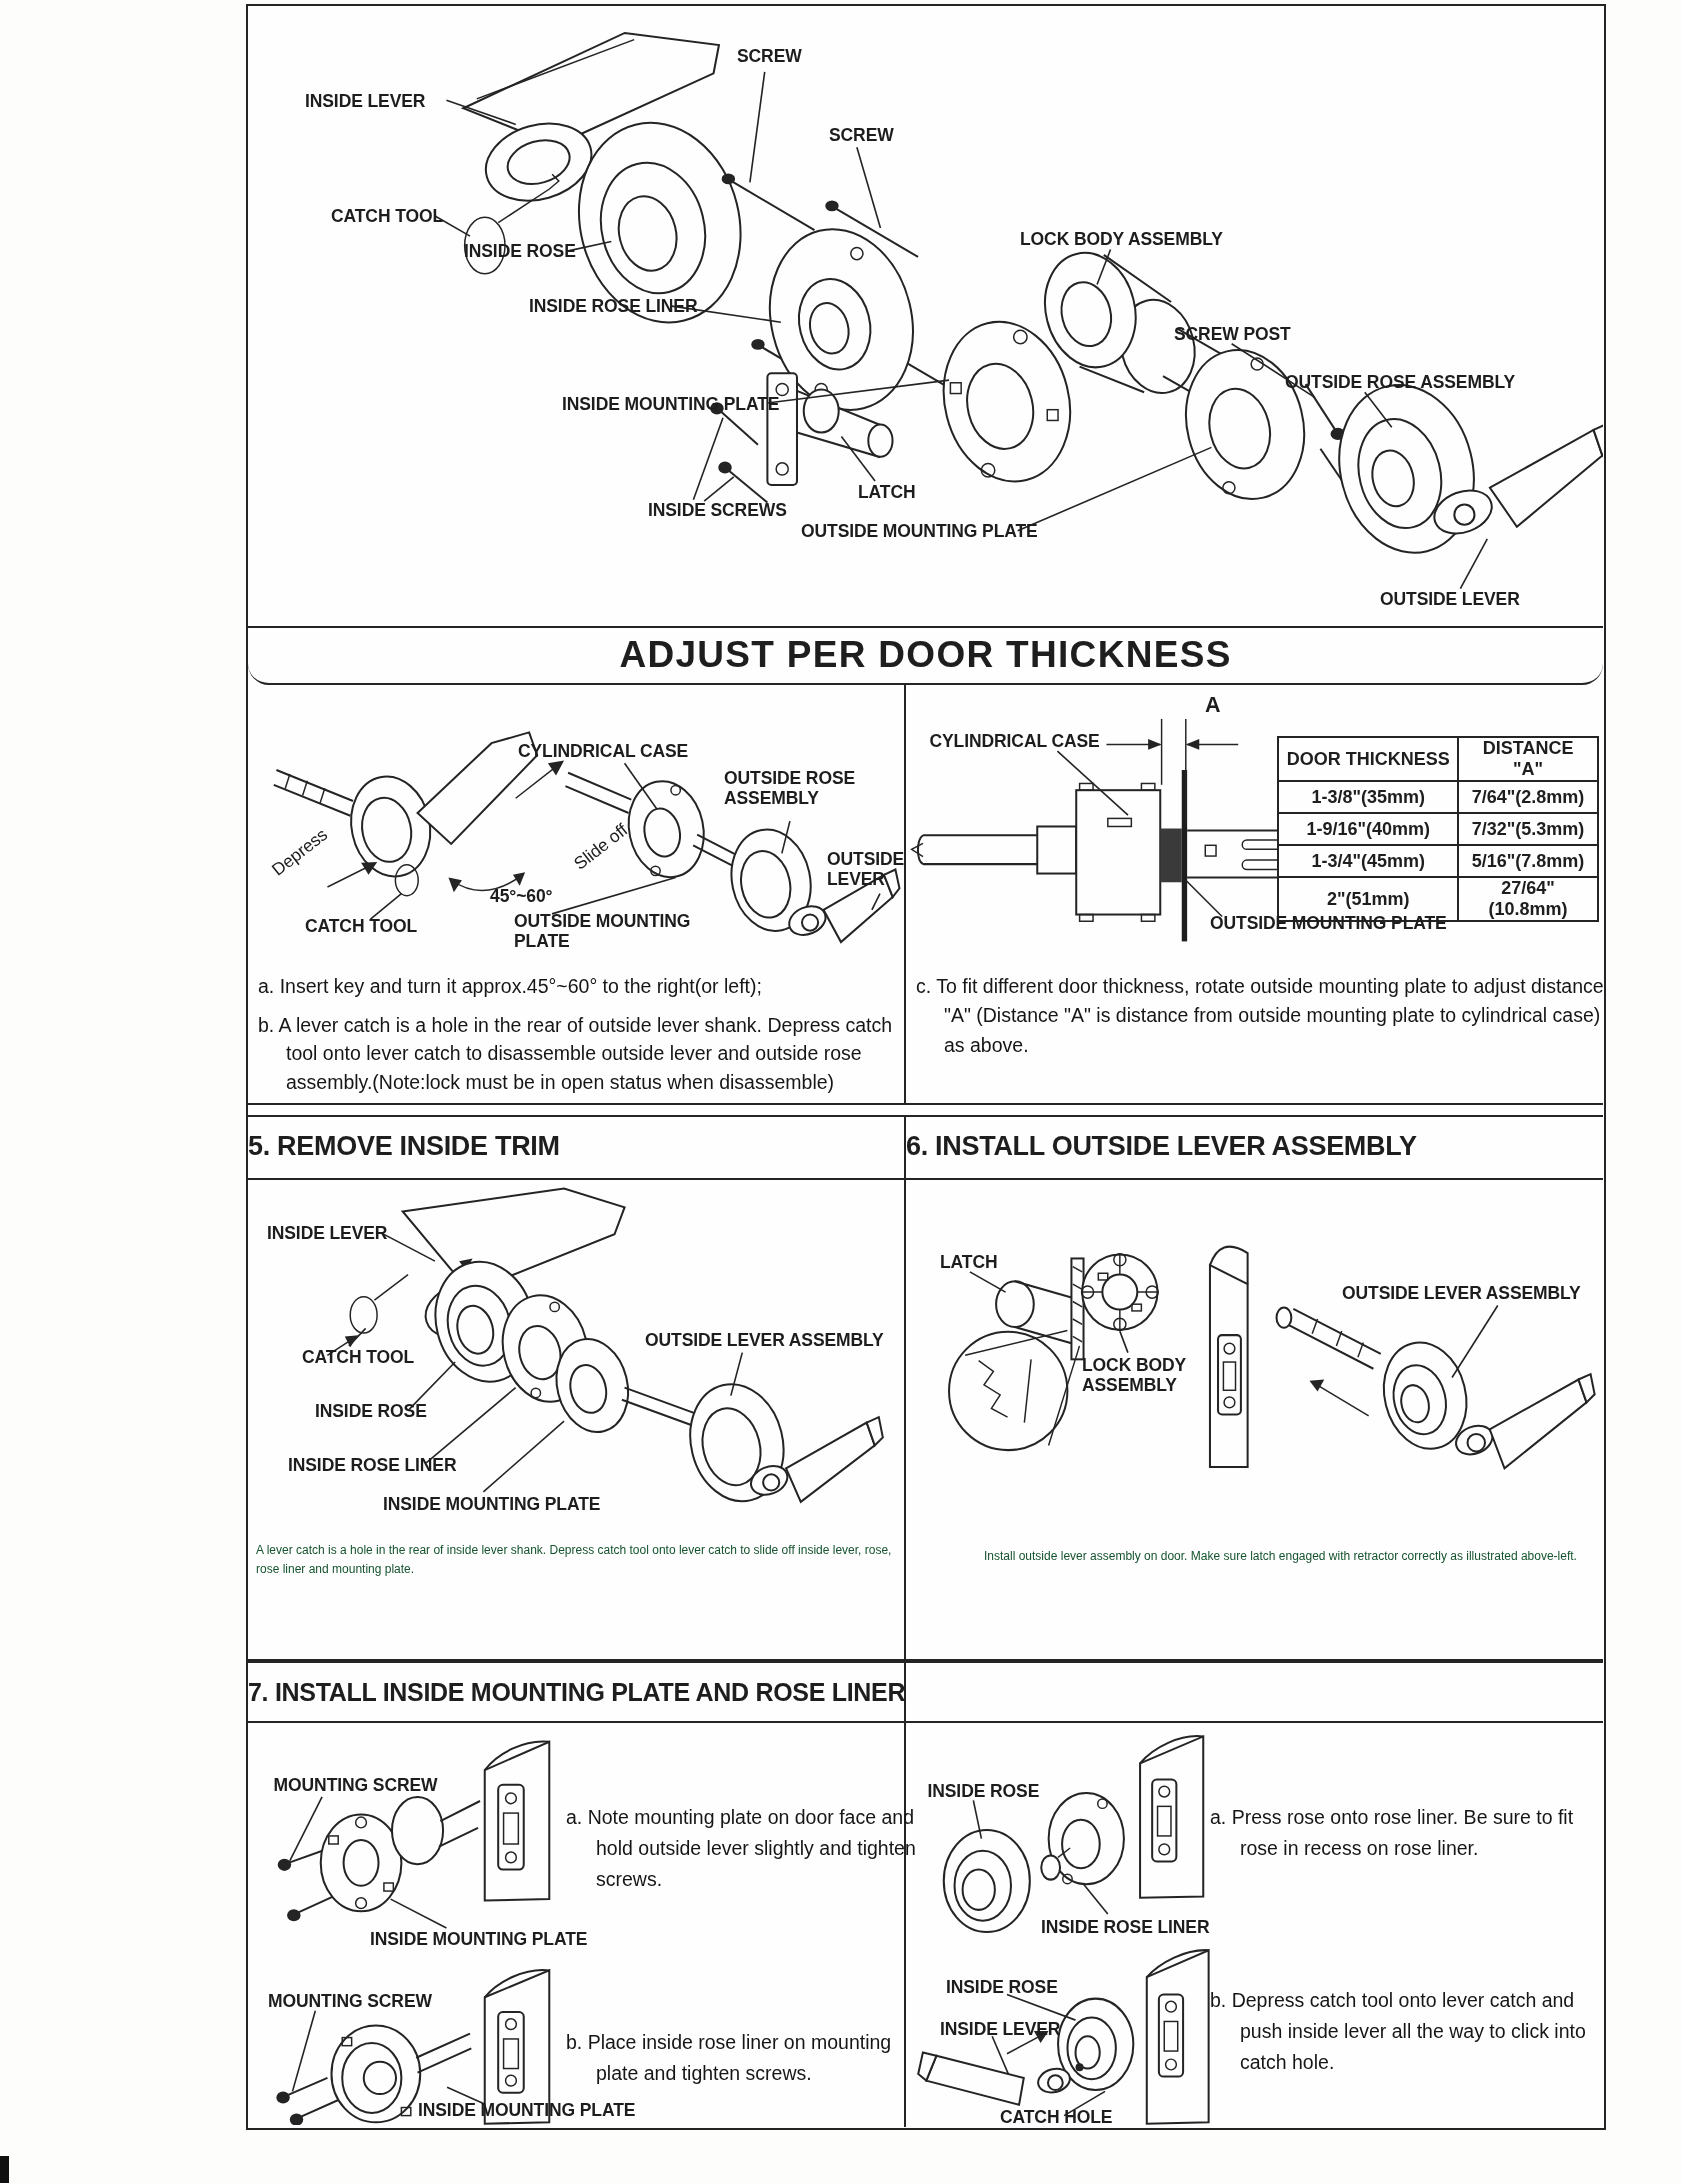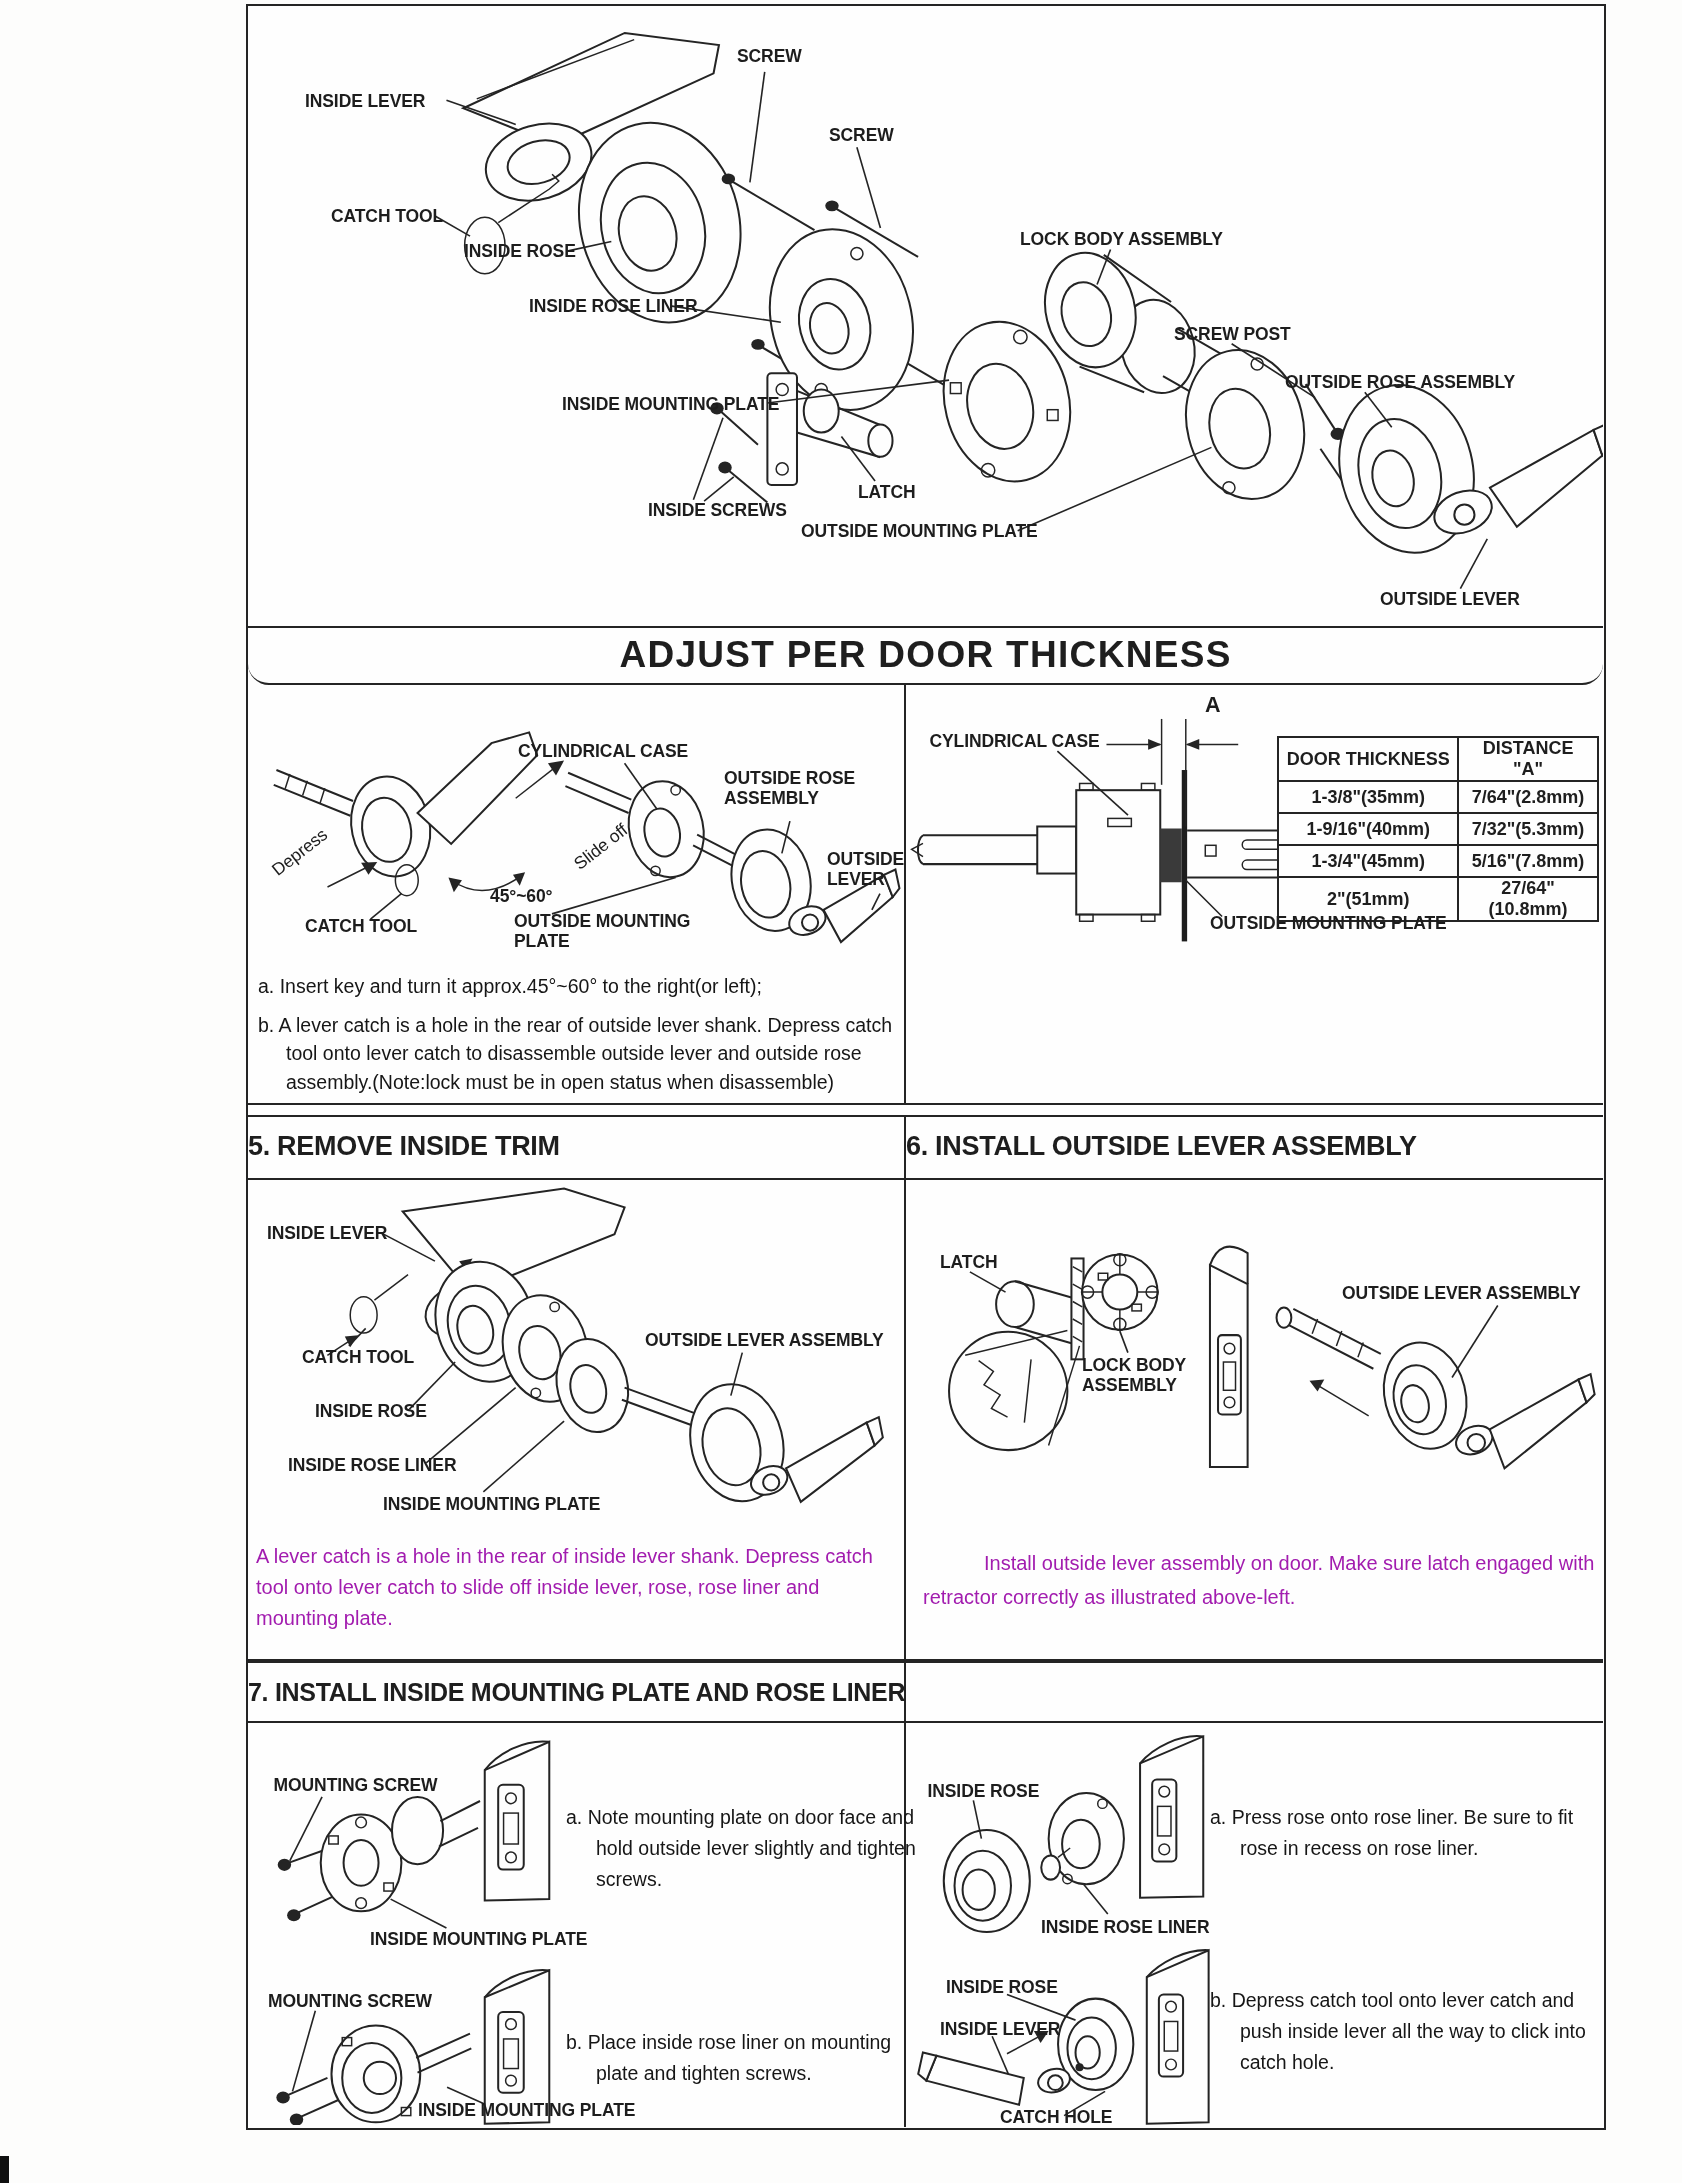--- a/index.html
+++ b/index.html
@@ -18,21 +18,21 @@
   .cols{position:absolute;inset:0;display:flex;}
   .col-l{position:relative;width:658px;border-right:2.7px solid #242424;box-sizing:border-box;height:100%;}
   .col-r{position:relative;width:694px;height:100%;}
   .hdr{position:absolute;top:0;bottom:0;left:0;right:0;}
   .hdr span{font-size:27px;font-weight:600;line-height:58px;letter-spacing:-0.3px;white-space:nowrap;display:block;}
   .hdr.small span{font-size:25px;}
   .lbl{position:absolute;font-size:17.5px;font-weight:600;letter-spacing:-0.1px;white-space:nowrap;color:#1d1d1d;}
   .lbl.wrap{white-space:normal;line-height:1.15;}
   .lbl.rot{transform-origin:0 0;transform:rotate(-38deg);font-weight:500;}
   .steptext{position:absolute;font-size:19.5px;font-weight:500;line-height:1.5;color:#161616;padding-left:28px;text-indent:-28px;}
-  .bodytext{position:absolute;font-size:20px;font-weight:500;line-height:1.55;color:#a21caf;}
+  .bodytext{position:absolute;font-size:12px;font-weight:500;line-height:1.55;color:#14532d;}
   .diag{position:absolute;left:0;top:0;}
   .diag .k{fill:none;stroke:#242424;stroke-width:3;}
   .diag .k2{fill:none;stroke:#242424;stroke-width:2.2;}
   .diag .fw{fill:#fefefe;stroke:#242424;stroke-width:3;}
   .diag .fd{fill:#242424;stroke:none;}
   .diag .ld line{stroke:#242424;stroke-width:2.4;}
   table.dt{position:absolute;border-collapse:collapse;background:#fefefe;}
   table.dt th,table.dt td{border:2px solid #242424;font-size:18px;font-weight:700;text-align:center;padding:0 6.7px;}
   table.dt th{height:35px;}
   table.dt td{height:30px;font-weight:600;}
@@ -273,20 +273,21 @@
             <td>1-3/4"(45mm)</td>
             <td>5/16"(7.8mm)</td>
           </tr>
           <tr>
             <td>2"(51mm)</td>
             <td>27/64"(10.8mm)</td>
           </tr>
         </tbody>
           </table>
         <div class="lbl" style="left:304px;top:229px">OUTSIDE MOUNTING PLATE</div>
+        <div class="steptext" style="left:10px;top:288px;width:673px">c. To fit different door thickness, rotate outside mounting plate to adjust distance "A" (Distance "A" is distance from outside mounting plate to cylindrical case) as above.</div>
       </div>
     </div>
   </div>
 
   <div class="band band-hdr band-hdr56">
     <div class="cols">
       <div class="col-l">
           <div class="hdr">
             <span>5. REMOVE INSIDE TRIM</span>
           </div>

